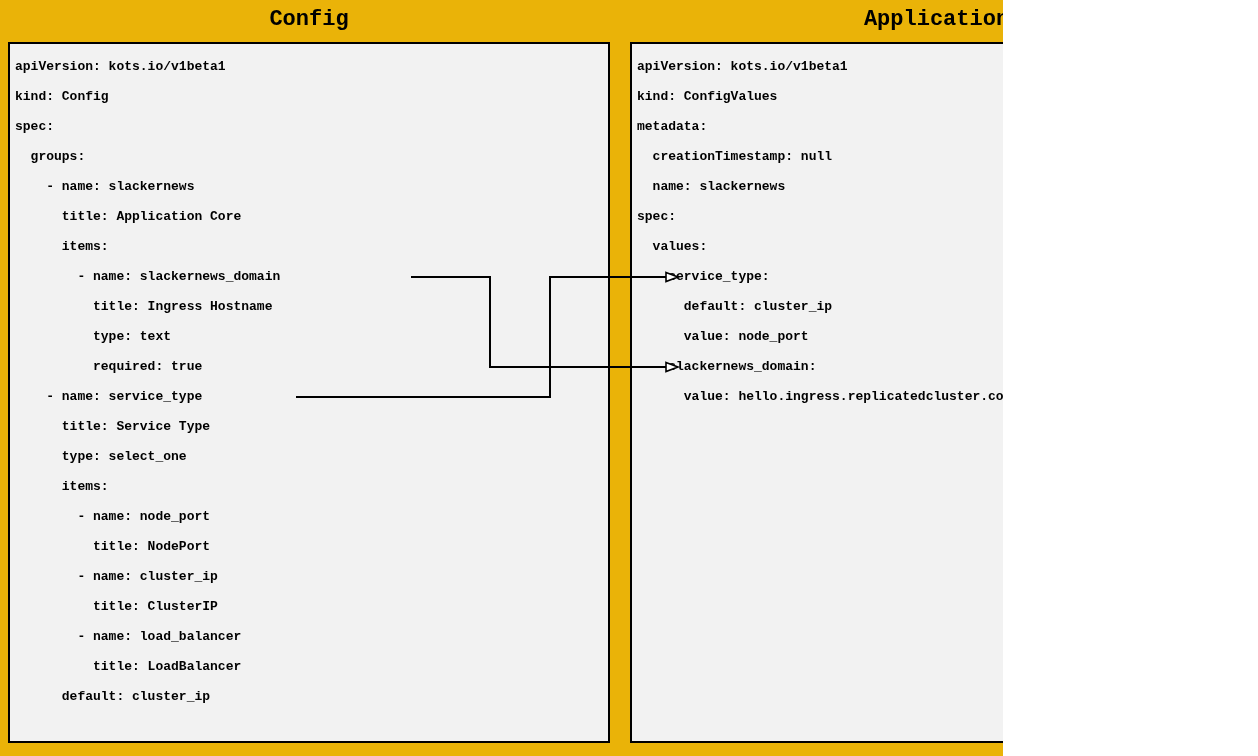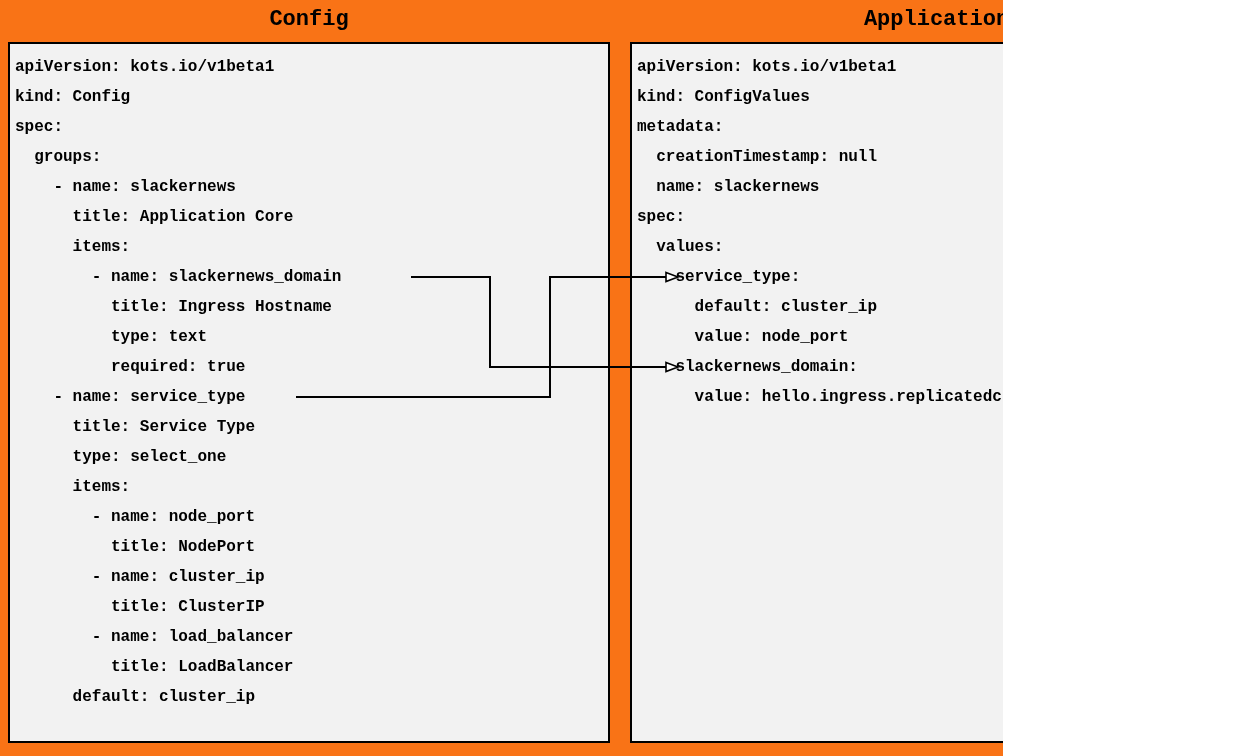--- a/index.html
+++ b/index.html
@@ -2,40 +2,40 @@
 <html><head>
 <meta charset="utf-8">
 <style>
   * { box-sizing: border-box; }
   html, body { margin: 0; padding: 0; }
   body {
     width: 1258px; height: 756px;
     background: #ffffff;
     font-family: "Liberation Mono", "DejaVu Sans Mono", monospace;
   }
-  .canvas { position: relative; width: 1003px; height: 756px; overflow: hidden; background: #f97316; }
+  .canvas { position: relative; width: 1003px; height: 756px; overflow: hidden; background: #eab308; }
 
   .title {
     position: absolute; top: 4px; height: 32px; line-height: 32px;
     text-align: center; font-weight: bold; font-size: 22px; color: #000000;
   }
   .title-left  { left: 8px;   width: 602px; }
   .title-right { left: 630px; width: 613px; }
 
   .panel {
     position: absolute; top: 42px; height: 701px;
     background: #f2f2f2; border: 2px solid #000000;
   }
   .panel-left  { left: 8px;   width: 602px; }
   .panel-right { left: 630px; width: 613px; }
 
   .yaml {
     margin: 0; padding: 8px 0 0 5px;
     font-family: "Liberation Mono", "DejaVu Sans Mono", monospace;
-    font-weight: bold; font-size: 16px; line-height: 30px;
+    font-weight: bold; font-size: 13px; line-height: 30px;
     color: #000000; white-space: pre;
   }
 
   .connectors {
     position: absolute; left: 0; top: 0;
     width: 1258px; height: 756px;
     pointer-events: none;
   }
   .wire {
     fill: none; stroke: #000000; stroke-width: 2;

